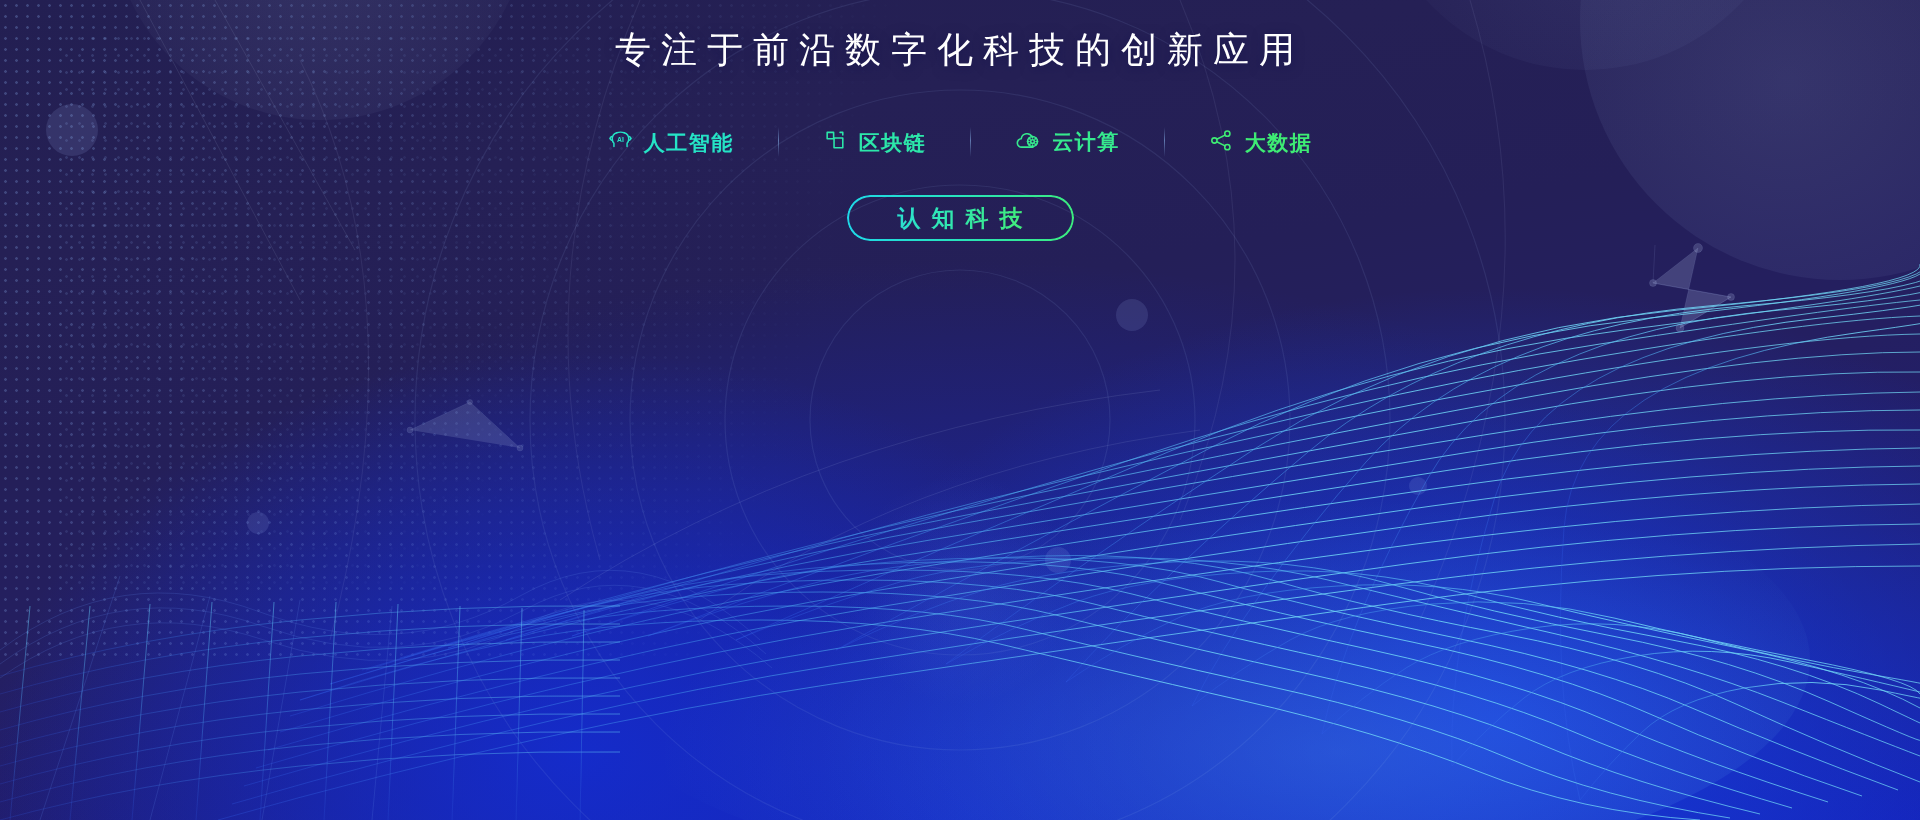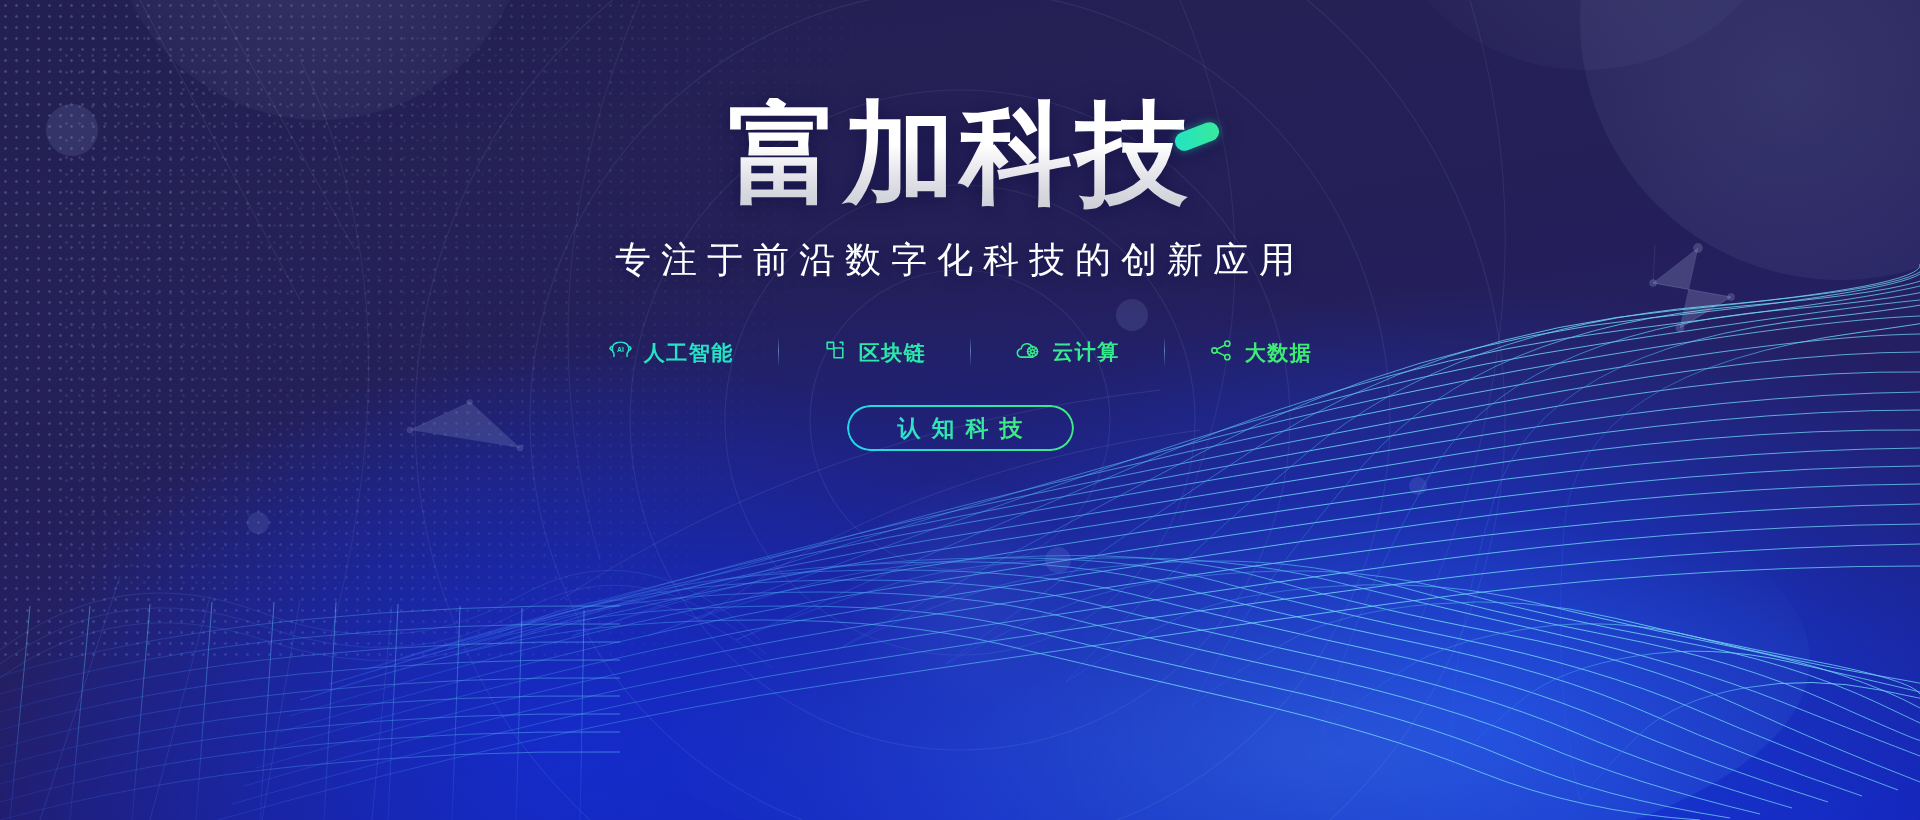--- a/index.html
+++ b/index.html
@@ -355,24 +355,20 @@
       <path d="M0 678 Q 120 592 264 640 T 528 624 T 772 668"></path>
       <path d="M40 820 L120 576"></path>
       <path d="M150 820 L210 596"></path>
       <path d="M262 820 L300 600"></path>
       <path d="M372 820 L392 606"></path>
     </g>
   </svg>
 
   <div class="content">
 
-    <div class="brand-title">
-      <span>富加科技</span>
-      <span class="accent-stroke"></span>
-    </div>
 
     <div class="subtitle">专注于前沿数字化科技的创新应用</div>
 
     <div class="feature-list">
 
       <div class="feature-item fi-0">
         <span class="f-icon">
           <svg width="25" height="25" viewBox="0 0 24 24" fill="none" stroke="#25e4c6" stroke-width="1.4" stroke-linecap="round" stroke-linejoin="round">
             <path d="M8.4 4.6c-2.6.9-4.3 3.2-4.3 5.9 0 1.6.6 3 1.6 4.1v3.2"></path>
             <path d="M15.6 4.6c2.6.9 4.3 3.2 4.3 5.9 0 1.6-.6 3-1.6 4.1v3.2"></path>

